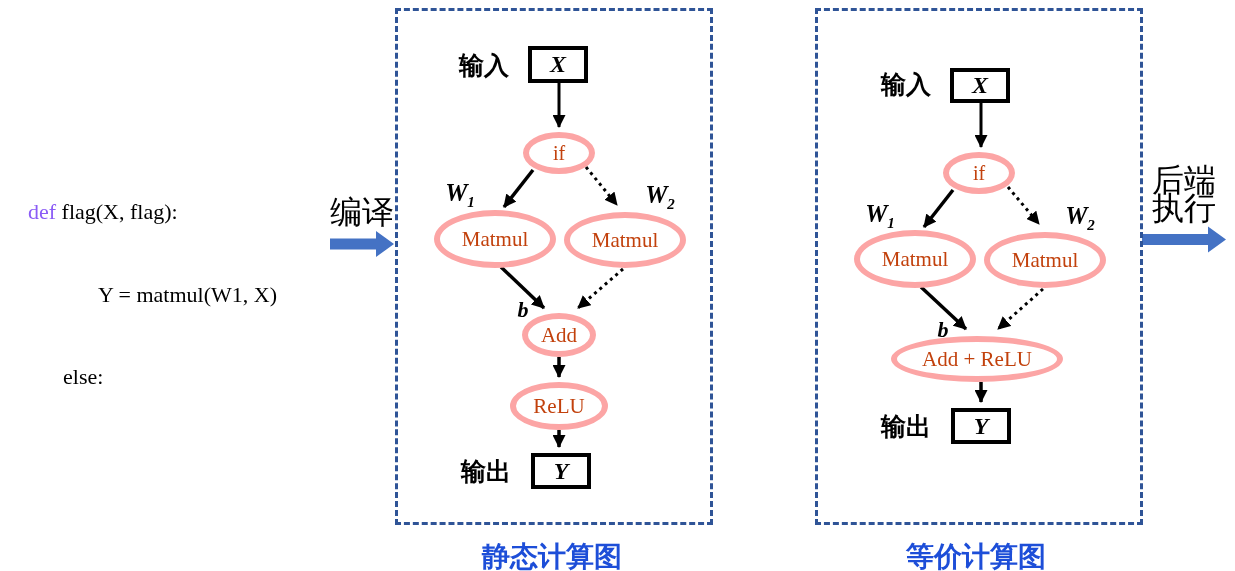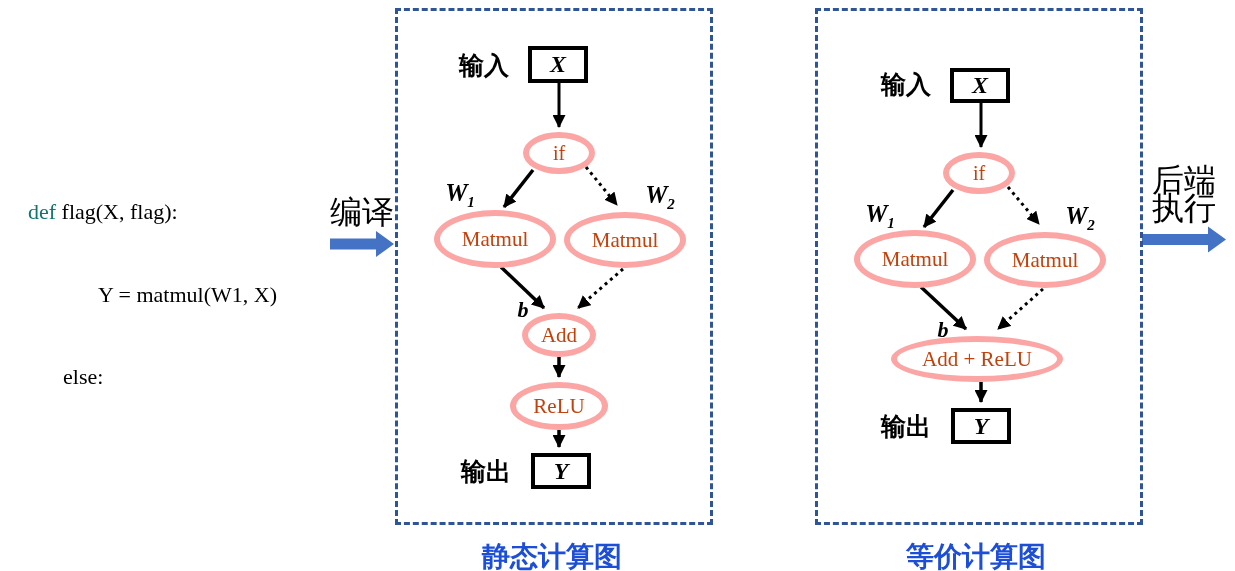--- a/index.html
+++ b/index.html
@@ -2,21 +2,21 @@
 <html><head>
 <meta charset="utf-8">
 <style>
   html,body{margin:0;padding:0;background:#fff;}
   .stage{position:relative;width:1235px;height:571px;background:#fff;overflow:hidden;
          font-family:"Liberation Sans",sans-serif;}
 
   
   .code{position:absolute;left:28px;top:143px;font-family:"Liberation Serif",serif;
         font-size:22px;line-height:27.5px;color:#000;white-space:pre;}
-  .code .kw{color:#0f766e;}
+  .code .kw{color:#8b5cf6;}
   .ind-1{padding-left:35px;}
   .ind-2{padding-left:70px;}
 
   
   .flow{position:absolute;text-align:center;}
   .flow-label{font-size:32px;color:#000;line-height:28px;}
   .flow svg{display:block;margin:4px auto 0 auto;}
 
   
   .gbox{position:absolute;border:3px dashed #2F5497;background:transparent;}

